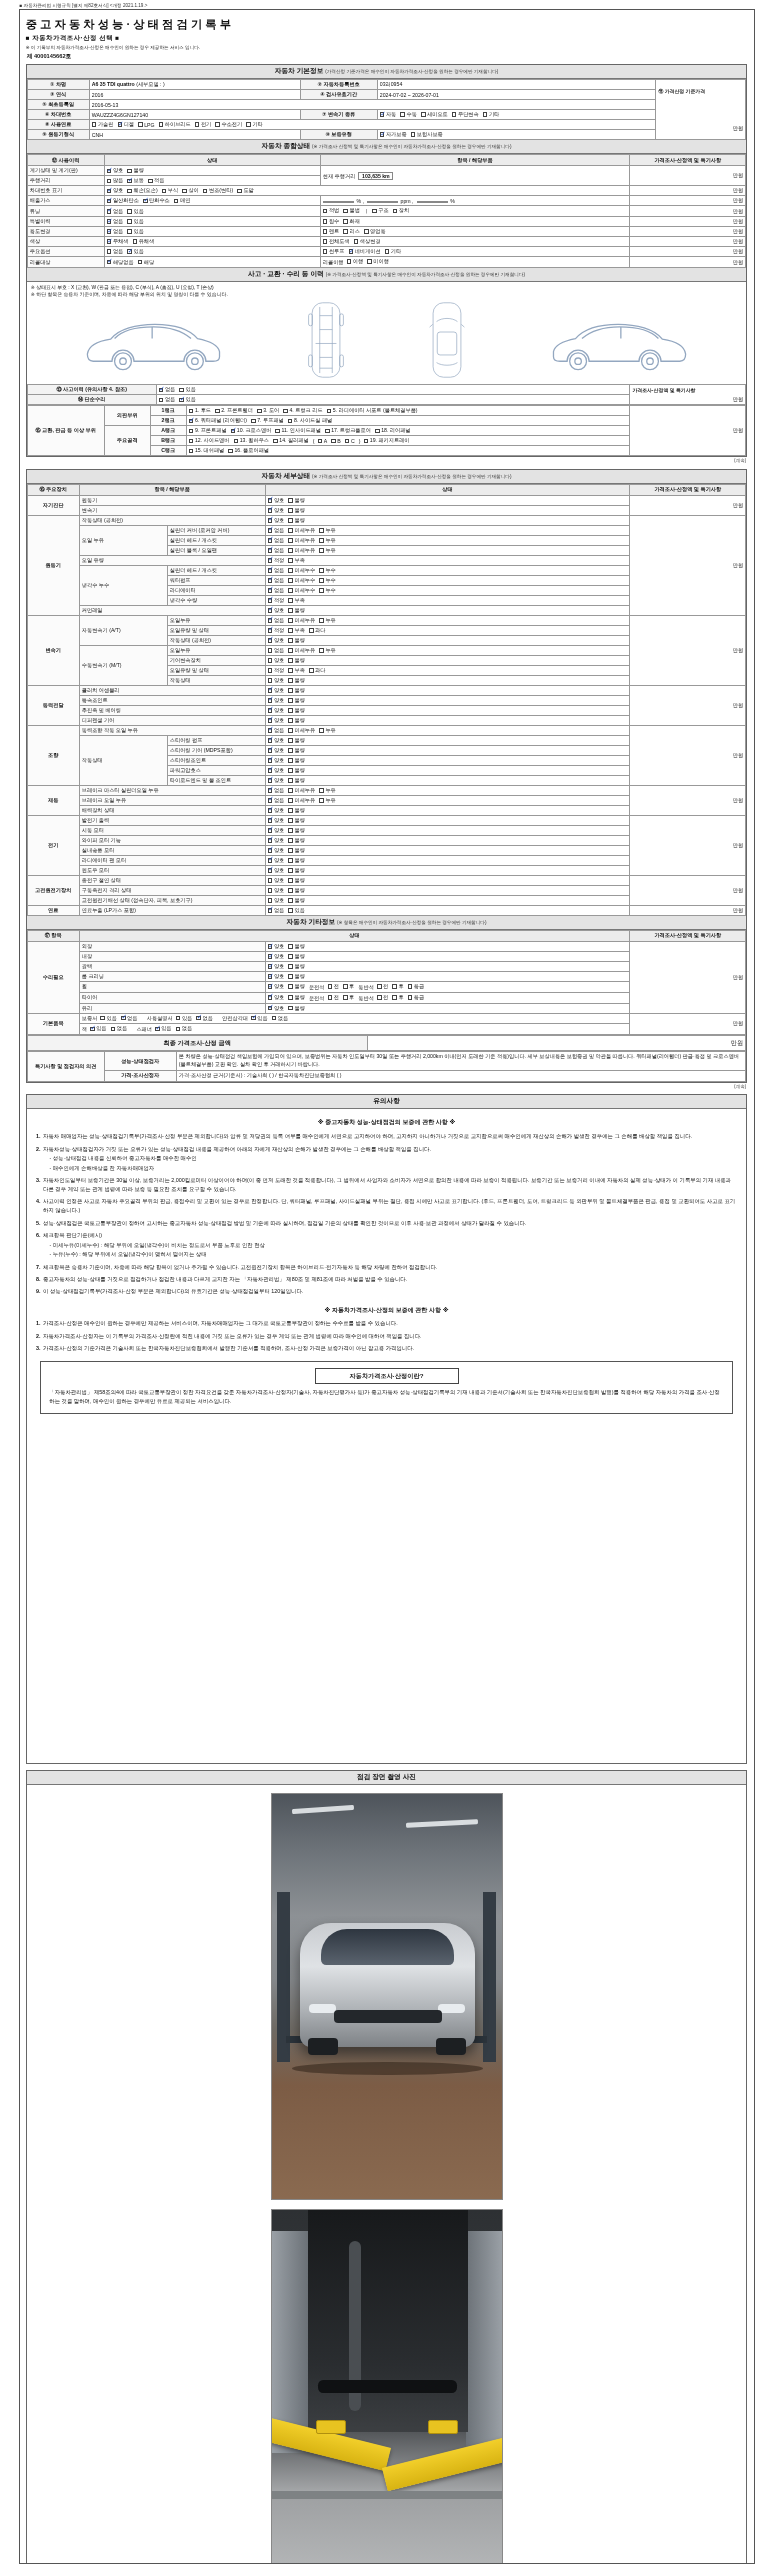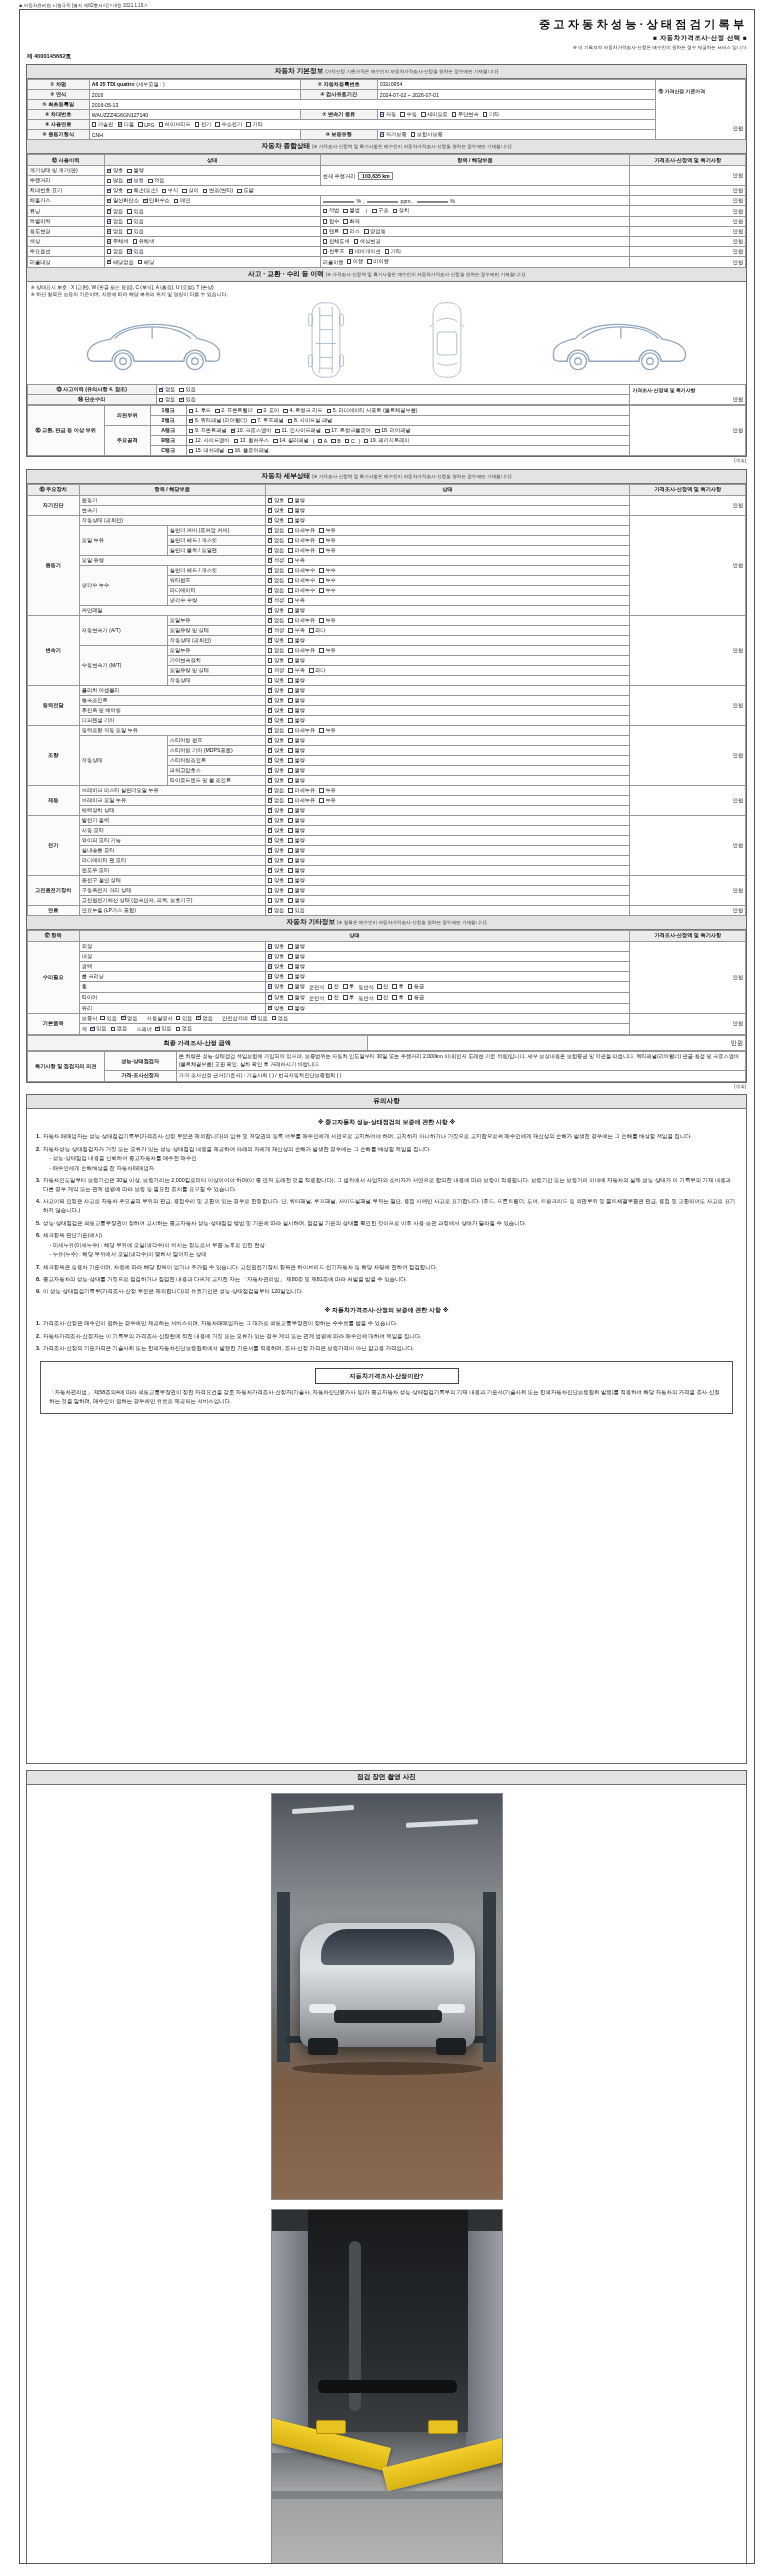--- a/index.html
+++ b/index.html
@@ -6,21 +6,21 @@
   html,body { margin:0; padding:0; }
   body {
     width:773px; height:2576px; overflow:hidden; background:#ffffff;
     font-family:"Liberation Sans","DejaVu Sans",sans-serif; color:#111;
   }
   .page { width:773px; height:2576px; padding:2.1px 18.5px 0 18.5px; }
   .formref { font-size:4.6px; color:#333; margin:1px 0 1px 1px; }
   .outer { border:1px solid #555; height:2555px; padding:4.1px 6.2px; overflow:hidden; background:#fff; }
 
   
-  .titleblock { text-align:right; padding:3.1px 0 1px 0; }
+  .titleblock { text-align:left; padding:3.1px 0 1px 0; }
   .title { font-size:11.3px; font-weight:bold; letter-spacing:3.1px; }
   .subtitle { font-size:6.4px; font-weight:bold; margin-top:2.1px; letter-spacing:0.5px; }
   .subnote { font-size:4.6px; color:#222; margin-top:1.5px; }
   .docno { font-size:5.7px; font-weight:bold; margin:2.1px 0 3.1px 1px; }
 
   
   .blk { border:0.5px solid #666; margin-bottom:1px; background:#fff; }
   .secbar { background:#e3e3e3; border-bottom:0.5px solid #777; text-align:center;
             font-size:6.7px; font-weight:bold; padding:2.1px 1px; }
   .secbar .secnote { font-size:4.6px; font-weight:normal; color:#333; }

